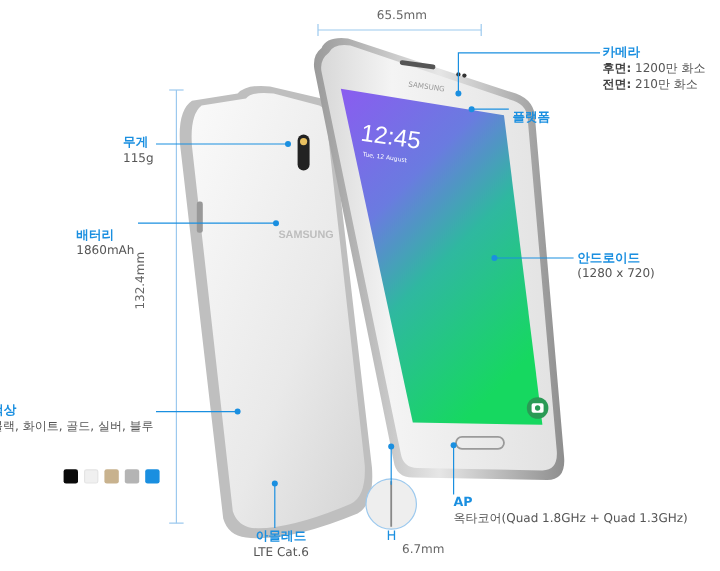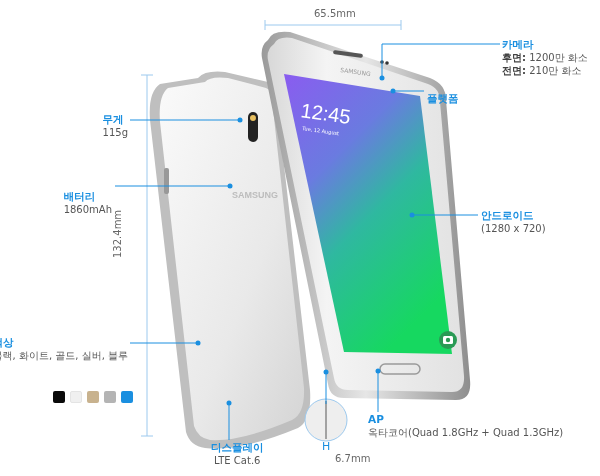--- a/index.html
+++ b/index.html
@@ -120,21 +120,21 @@
 
 <div class="lbl" style="left:427px;top:92px;">
   <span class="t">플랫폼</span>
 </div>
 
 <div class="lbl" style="left:481px;top:209px;">
   <span class="t">안드로이드</span>
   <span class="v">(1280 x 720)</span>
 </div>
 
-<div class="lbl" style="left:368px;top:413px;">
+<div class="lbl" style="left:378px;top:413px;">
   <span class="t">AP</span>
   <span class="v">옥타코어(Quad 1.8GHz + Quad 1.3GHz)</span>
 </div>
 
 <div class="lbl right" style="right:472px;top:113px;">
   <span class="t">무게</span>
   <span class="v">115g</span>
 </div>
 
 <div class="lbl right" style="right:488px;top:179px;margin-top:11px;">
@@ -148,17 +148,17 @@
 </div>
 <div class="swatches">
   <div class="sw" style="background:#0a0a0a;"></div>
   <div class="sw" style="background:#f0f0f0;border:1px solid #e4e4e4;box-sizing:border-box;"></div>
   <div class="sw" style="background:#c8b28e;"></div>
   <div class="sw" style="background:#b4b4b4;"></div>
   <div class="sw" style="background:#1a8fe0;"></div>
 </div>
 
 <div class="lbl" style="left:211px;top:441px;text-align:center;">
-  <span class="t">디스플레이</span>
+  <span class="t">아몰레드</span>
   <span class="v">LTE Cat.6</span>
 </div>
 
 </div>
 
 </body></html>

